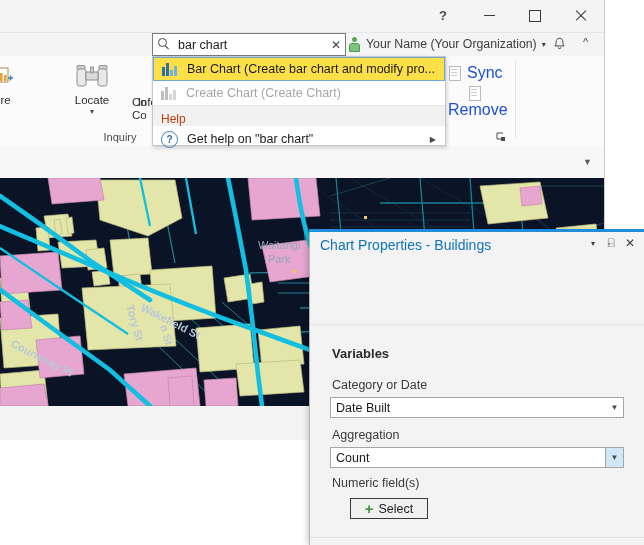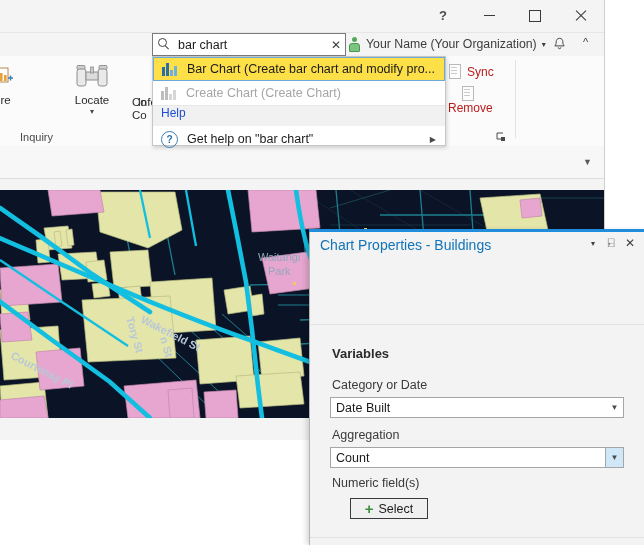--- a/index.html
+++ b/index.html
@@ -58,58 +58,58 @@
   #account-caret{margin-left:5px;font-size:8px;color:#3d3d3d;}
   #bell-icon{position:absolute;left:553px;top:5px;width:13px;height:14px;}
   #ribbon-collapse{position:absolute;left:583px;top:4px;font-size:11px;color:#3d3d3d;cursor:default;}
 
   
   #ribbon{left:0;top:56px;width:604px;height:90px;background:#fbfbfb;border-bottom:1px solid #dcdcdc;}
   #ribbon-inner{position:absolute;left:0;top:0;right:0;bottom:0;}
   .rb-item{position:absolute;text-align:center;color:#2b2b2b;font-size:11.5px;}
   .rb-label{display:block;margin-top:2px;line-height:12px;}
   .rb-caret{display:block;font-size:8px;color:#4a4a4a;line-height:9px;margin-top:1px;}
-  .group-title{position:absolute;bottom:2px;width:100%;font-size:11px;color:#4a4a4a;}
+  .group-title{position:absolute;bottom:2px;width:100%;text-align:center;font-size:11px;color:#4a4a4a;}
   .rb-sep{position:absolute;top:4px;width:1px;height:78px;background:#e2e2e2;}
 
   
   #icon-measure{position:absolute;left:-8px;top:10px;width:22px;height:20px;}
   #lbl-measure{position:absolute;left:-6px;top:38px;font-size:11.5px;color:#2b2b2b;}
 
   .small-col{position:absolute;font-size:11.5px;color:#2b2b2b;line-height:13px;}
 
   
-  .cmd-row{position:absolute;display:flex;align-items:center;font-size:12px;color:#b91c1c;}
+  .cmd-row{position:absolute;display:flex;align-items:center;font-size:16px;color:#1d4ed8;}
   .cmd-icon{width:14px;height:15px;margin-right:5px;position:relative;}
   .cmd-icon .pg{position:absolute;left:1px;top:0;width:10px;height:13px;border:1px solid #b9b9b9;background:#fdfdfd;}
   .cmd-icon .pg:before{content:"";position:absolute;left:1px;top:2px;width:6px;height:1px;background:#ccc;box-shadow:0 3px 0 #ccc,0 6px 0 #ccc;}
 
   
   #view-strip{left:0;top:146px;width:604px;height:32px;background:#f7f7f7;border-bottom:1px solid #dedede;}
   #view-caret{position:absolute;right:12px;top:11px;font-size:9px;color:#5a5a5a;}
 
   
   #search-dropdown{
     left:152px;top:56px;width:292px;height:88px;
     background:#ffffff;border:1px solid #c6c6c6;box-shadow:1px 2px 4px rgba(0,0,0,.16);
     z-index:40;
   }
   .sugg{position:relative;height:24px;display:flex;align-items:center;padding-left:8px;font-size:12.5px;}
   .sugg.selected{background:#fde047;border:1px solid #6aa9d8;box-sizing:border-box;}
   .sugg.disabled{color:#a6a6a6;}
   .sugg .bc{width:16px;height:14px;margin-right:9px;position:relative;flex:0 0 auto;}
   .bar{position:absolute;bottom:0;width:3px;}
   .sugg-sep{height:1px;background:#e8e8e8;margin:0 0;}
-  .sect-head{height:20px;display:flex;align-items:flex-start;padding-left:8px;font-size:12px;color:#1d4ed8;background:#f1f1f1;}
+  .sect-head{height:20px;display:flex;align-items:flex-end;padding-left:8px;font-size:12px;color:#c2410c;background:#f1f1f1;}
   .help-row{position:relative;height:26px;display:flex;align-items:center;padding-left:8px;font-size:12.5px;color:#1b1b1b;}
   .help-row .q{width:15px;height:15px;border-radius:50%;border:1.4px solid #3a7fb5;color:#2d6fa3;font-size:10px;font-weight:bold;display:flex;align-items:center;justify-content:center;margin-right:9px;}
   .help-arrow{position:absolute;right:9px;font-size:8px;color:#4a4a4a;}
 
   
-  #map-view{left:0;top:190px;width:604px;height:228px;background:#f97316;overflow:hidden;}
+  #map-view{left:0;top:178px;width:604px;height:228px;background:#f97316;overflow:hidden;}
   #map-svg{display:block;}
 
   
   #chart-panel{
     left:309px;top:232px;width:335px;height:313px;
     background:#f3f3f3;border:1px solid #b4b4b4;border-top:none;
     box-shadow:-2px -1px 6px rgba(0,0,0,.18);
     z-index:60;
   }
   #panel-accent{position:absolute;left:-1px;top:-3px;width:335px;height:3px;background:#1f8ddc;}

